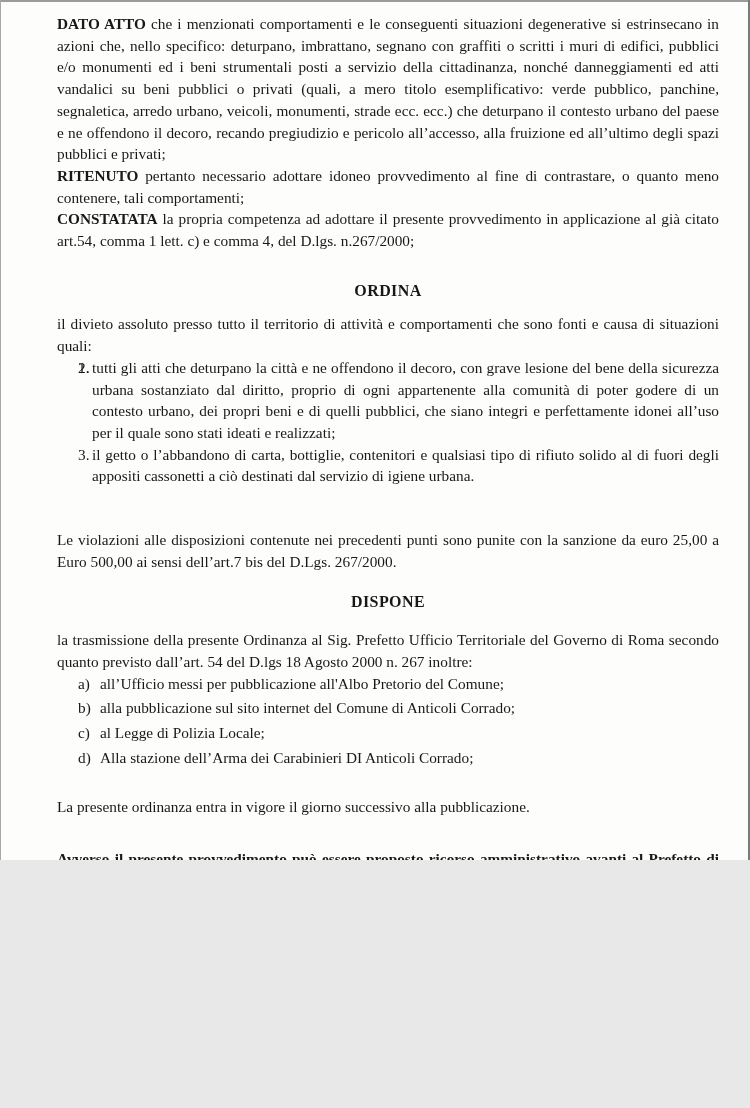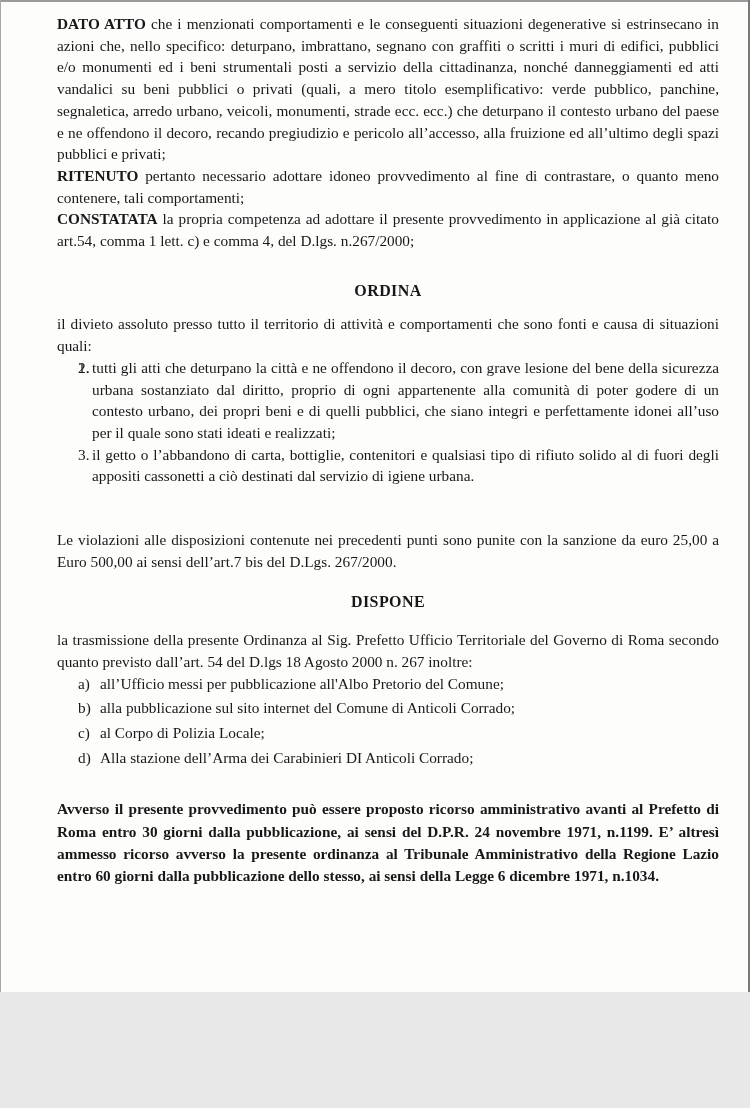--- a/index.html
+++ b/index.html
@@ -3,21 +3,21 @@
 <meta charset="utf-8">
 <style>
   html, body {
     margin: 0;
     padding: 0;
     background: #e8e8e8;
   }
   .page {
     position: relative;
     width: 750px;
-    height: 992px;
+    height: 860px;
     background: #fdfdfc;
     font-family: "Liberation Serif", "DejaVu Serif", serif;
     color: #181818;
     overflow: hidden;
     box-sizing: border-box;
   }
   .edge { position: absolute; background: #8f8f8f; }
   .edge.top    { left: 0; top: 0;    width: 750px; height: 2px; background:#9b9b9b; }
   .edge.left   { left: 0; top: 0;    width: 1px;  height: 1108px; background:#a8a8a8; }
   .edge.right  { right: 0; top: 0;   width: 2px;  height: 1108px; background:#7a7a7a; }
@@ -147,28 +147,29 @@
       <div class="ditem">
         <span class="marker">a)</span>
         <span>all’Ufficio messi per pubblicazione all'Albo Pretorio del Comune;</span>
       </div>
       <div class="ditem">
         <span class="marker">b)</span>
         <span>alla pubblicazione sul sito internet del Comune di Anticoli Corrado;</span>
       </div>
       <div class="ditem">
         <span class="marker">c)</span>
-        <span>al Corpo di Polizia Locale;</span>
+        <span>al Legge di Polizia Locale;</span>
       </div>
       <div class="ditem">
         <span class="marker">d)</span>
         <span>Alla stazione dell’Arma dei Carabinieri DI Anticoli Corrado;</span>
       </div>
     </div>
 
+    <p class="para vigore">La presente ordinanza entra in vigore il giorno successivo alla pubblicazione.</p>
 
     <p class="para ricorso">Avverso il presente provvedimento può essere proposto ricorso amministrativo avanti al Prefetto di Roma entro 30 giorni dalla pubblicazione, ai sensi del D.P.R. 24 novembre 1971, n.1199. E’ altresì ammesso ricorso avverso la presente ordinanza al Tribunale Amministrativo della Regione Lazio entro 60 giorni dalla pubblicazione dello stesso, ai sensi della Legge 6 dicembre 1971, n.1034.</p>
 
   </div>
 
   <div class="footer-ref">Ordinanza ORDINANZE DEL SINDACO n.5 del 23-03-2023 COMUNE DI ANTICOLI CORRADO</div>
   <div class="footer-page">Pag. 2</div>
 </div>
 
 </body></html>

